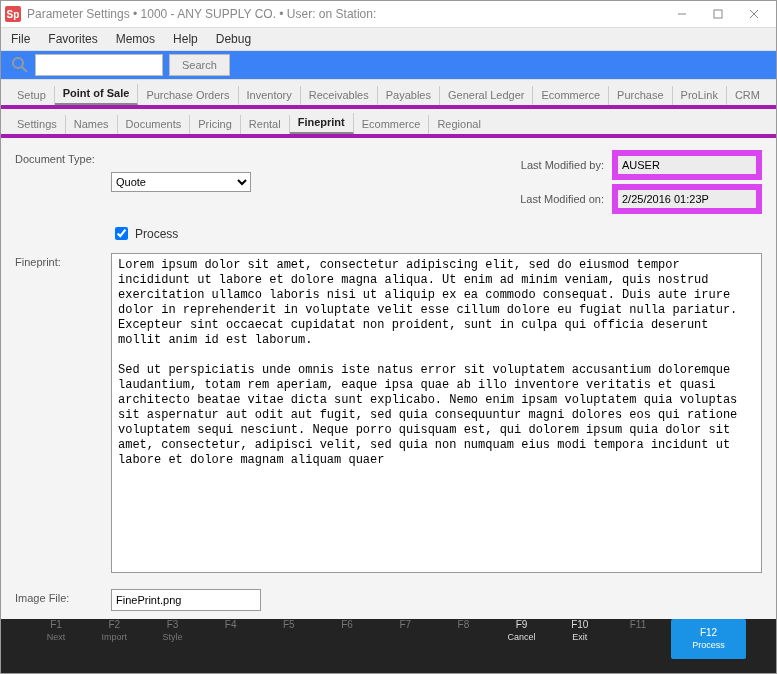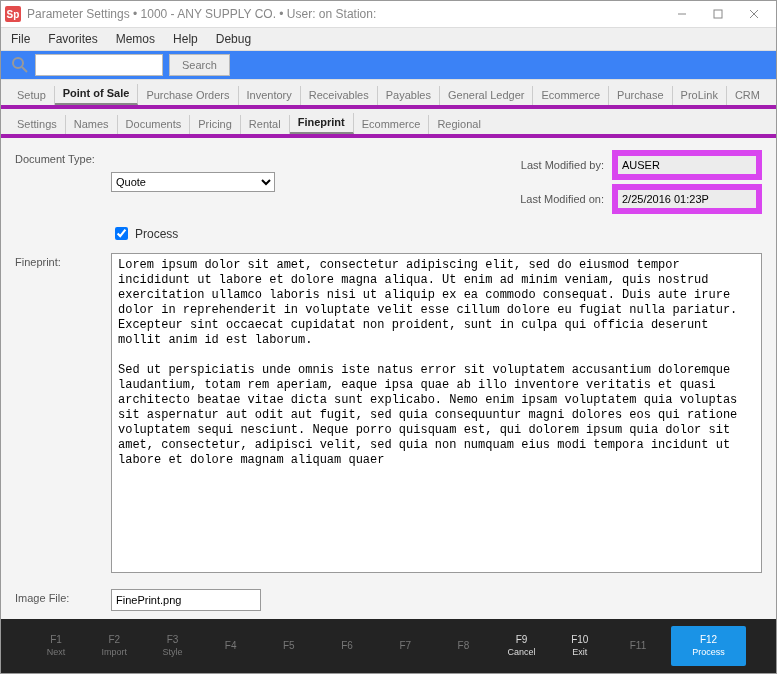--- a/index.html
+++ b/index.html
@@ -21,29 +21,29 @@
   .toolbar button{height:22px;padding:0 12px;border:1px solid #bbb;background:#eee;color:#777;font-size:11px;}
   
   .tabs1,.tabs2{display:flex;align-items:flex-end;padding:4px 8px 0 8px;border-bottom:4px solid #a21caf;background:#f0f0f0;}
   .tab{padding:3px 8px 4px 8px;color:#777;font-size:11px;border-right:1px solid #ccc;cursor:pointer;}
   .tab:last-child{border-right:none;}
   .tab.active{color:#222;font-weight:600;border-bottom:2px solid #888;}
   
   .form{flex:1;background:#f4f4f4;padding:12px 14px 8px 14px;display:grid;grid-template-columns:88px 1fr;column-gap:8px;row-gap:10px;align-content:start;}
   .lbl{color:#555;font-size:11px;padding-top:3px;}
   .row-top{display:flex;align-items:center;gap:20px;}
-  select.combo{width:164px;height:20px;border:1px solid #999;background:#fff;font-size:11px;}
+  select.combo{width:140px;height:20px;border:1px solid #999;background:#fff;font-size:11px;}
   .meta{margin-left:auto;display:grid;grid-template-columns:auto 150px;column-gap:8px;row-gap:4px;align-items:center;}
   .meta .mlbl{color:#555;font-size:11px;text-align:right;}
   .meta input{height:18px;border:6px solid #d946ef;background:#ececec;padding:0 4px;font-size:11px;}
   .chk-row{display:flex;align-items:center;gap:4px;}
   textarea.fine{width:100%;height:320px;resize:none;border:1px solid #999;background:#fff;font-family:"Courier New",monospace;font-size:12px;line-height:15px;padding:4px 6px;box-sizing:border-box;}
   input.imgfile{width:140px;height:20px;border:1px solid #999;background:#fff;padding:0 4px;font-size:11px;}
   
-  .footer{height:58px;background:#232323;display:flex;align-items:center;padding:0 30px;gap:8px;}
+  .footer{height:58px;background:#232323;display:flex;align-items:flex-start;padding:0 30px;gap:8px;}
   .fkey{flex:1;text-align:center;font-size:10px;color:#777;line-height:12px;}
   .fkey.enabled{color:#ddd;}
   .fkey .k{display:block;font-size:10px;}
   .fkey .t{display:block;font-size:9px;}
   .fkey.process{background:#1a93e6;color:#fff;padding:8px 10px;border-radius:2px;flex:0 0 55px;}
 </style>
 </head>
 <body>
 
 <div class="titlebar">

